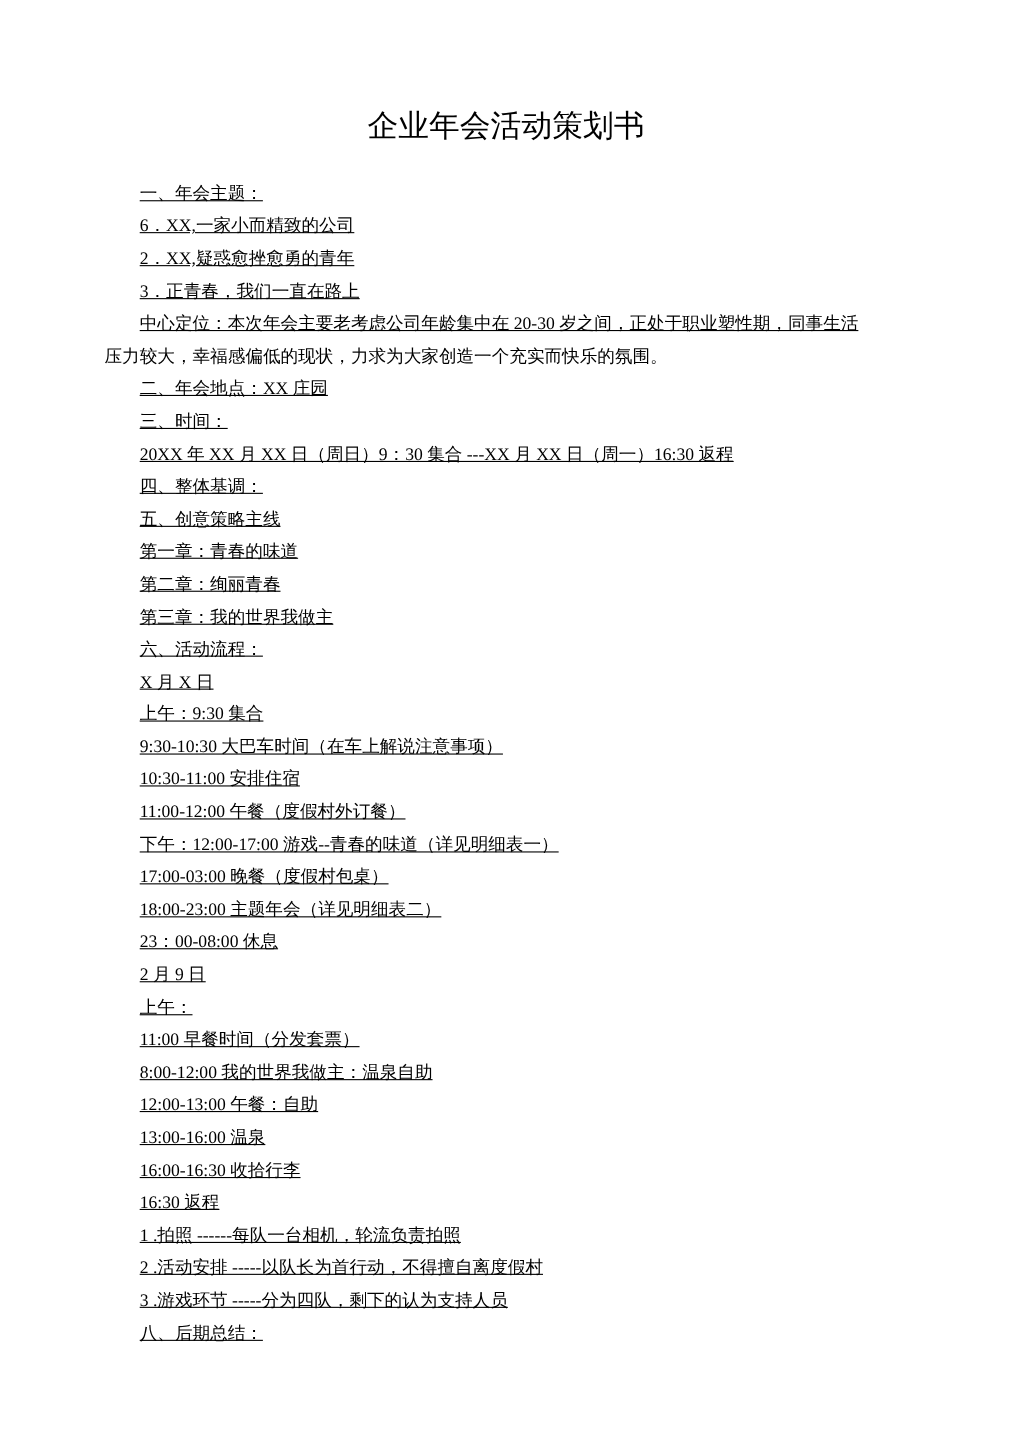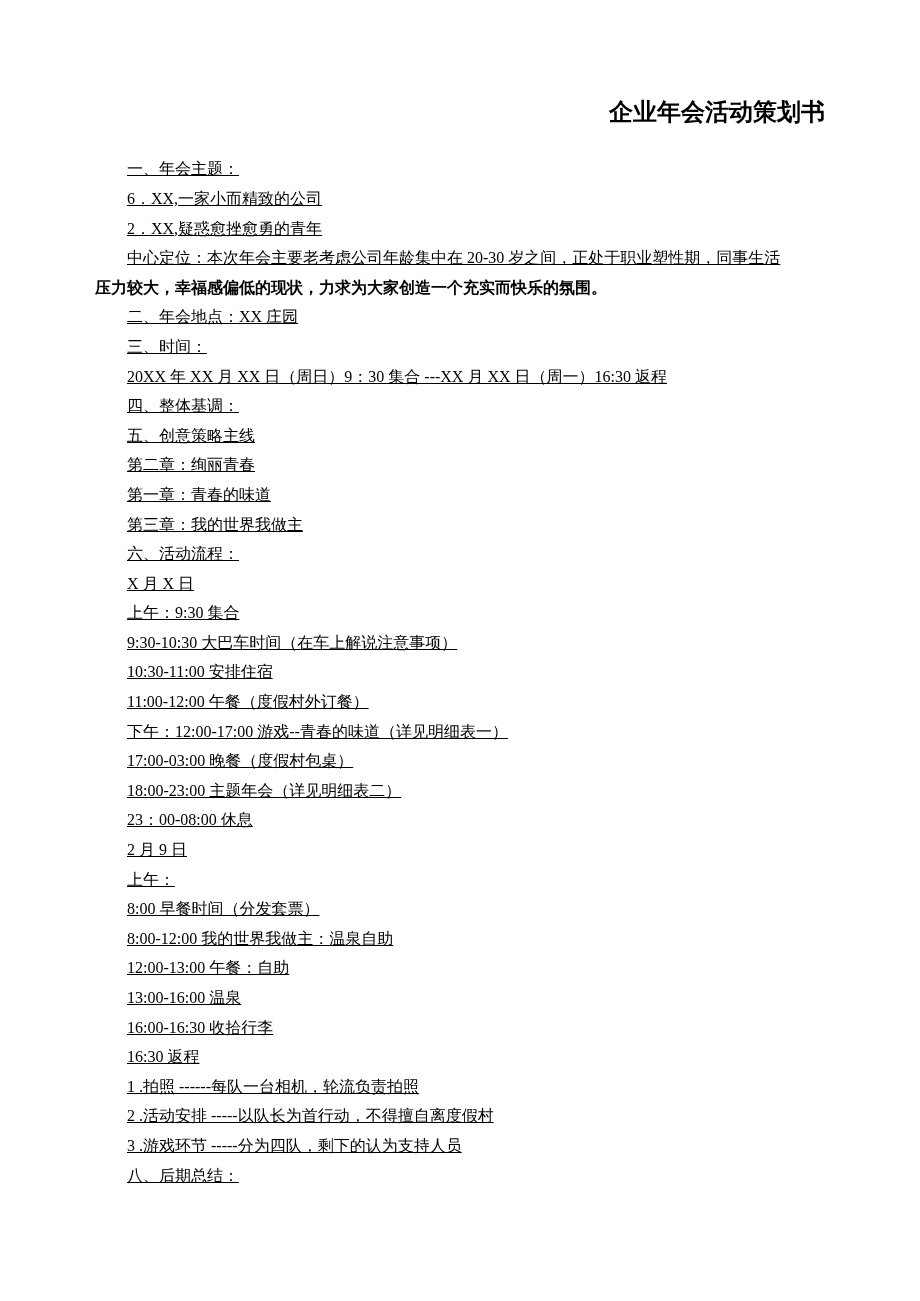--- a/index.html
+++ b/index.html
@@ -10,67 +10,67 @@
     body {
       background: #ffffff;
       font-family: "SimSun", "宋体", serif;
       font-size: 16px;
       color: #000000;
       line-height: 1.85;
       width: 920px;
       padding: 90px 95px 60px 95px;
     }
     .title {
-      text-align: right;
-      font-size: 24px;
-      font-weight: bold;
+      text-align: center;
+      font-size: 28px;
+      font-weight: normal;
       margin-bottom: 20px;
       font-family: "SimSun", "宋体", serif;
     }
     .para {
       text-indent: 2em;
       text-decoration: underline;
     }
     .para-no-indent {
       text-indent: 0;
-      font-weight: bold;
     }
   </style>
 </head>
 <body>
 
 <h1 class="title">企业年会活动策划书</h1>
 
 <div id="content">
     <div class="para">一、年会主题：</div>
     <div class="para">6．XX,一家小而精致的公司</div>
     <div class="para">2．XX,疑惑愈挫愈勇的青年</div>
+    <div class="para">3．正青春，我们一直在路上</div>
     <div class="para">中心定位：本次年会主要老考虑公司年龄集中在 20-30 岁之间，正处于职业塑性期，同事生活</div>
     <div class="para-no-indent">压力较大，幸福感偏低的现状，力求为大家创造一个充实而快乐的氛围。</div>
     <div class="para">二、年会地点：XX 庄园</div>
     <div class="para">三、时间：</div>
     <div class="para">20XX 年 XX 月 XX 日（周日）9：30 集合 ---XX 月 XX 日（周一）16:30 返程</div>
     <div class="para">四、整体基调：</div>
     <div class="para">五、创意策略主线</div>
+    <div class="para">第一章：青春的味道</div>
     <div class="para">第二章：绚丽青春</div>
-    <div class="para">第一章：青春的味道</div>
     <div class="para">第三章：我的世界我做主</div>
     <div class="para">六、活动流程：</div>
     <div class="para">X 月 X 日</div>
     <div class="para">上午：9:30 集合</div>
     <div class="para">9:30-10:30 大巴车时间（在车上解说注意事项）</div>
     <div class="para">10:30-11:00 安排住宿</div>
     <div class="para">11:00-12:00 午餐（度假村外订餐）</div>
     <div class="para">下午：12:00-17:00 游戏--青春的味道（详见明细表一）</div>
     <div class="para">17:00-03:00 晚餐（度假村包桌）</div>
     <div class="para">18:00-23:00 主题年会（详见明细表二）</div>
     <div class="para">23：00-08:00 休息</div>
     <div class="para">2 月 9 日</div>
     <div class="para">上午：</div>
-    <div class="para">8:00 早餐时间（分发套票）</div>
+    <div class="para">11:00 早餐时间（分发套票）</div>
     <div class="para">8:00-12:00 我的世界我做主：温泉自助</div>
     <div class="para">12:00-13:00 午餐：自助</div>
     <div class="para">13:00-16:00 温泉</div>
     <div class="para">16:00-16:30 收拾行李</div>
     <div class="para">16:30 返程</div>
     <div class="para">1 .拍照 ------每队一台相机，轮流负责拍照</div>
     <div class="para">2 .活动安排 -----以队长为首行动，不得擅自离度假村</div>
     <div class="para">3 .游戏环节 -----分为四队，剩下的认为支持人员</div>
     <div class="para">八、后期总结：</div>
   </div>

